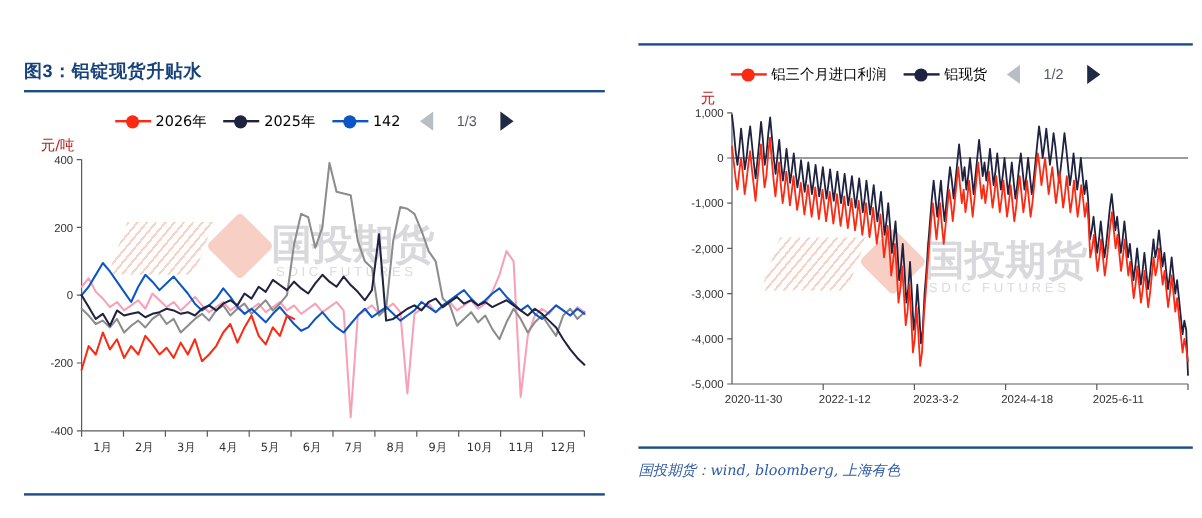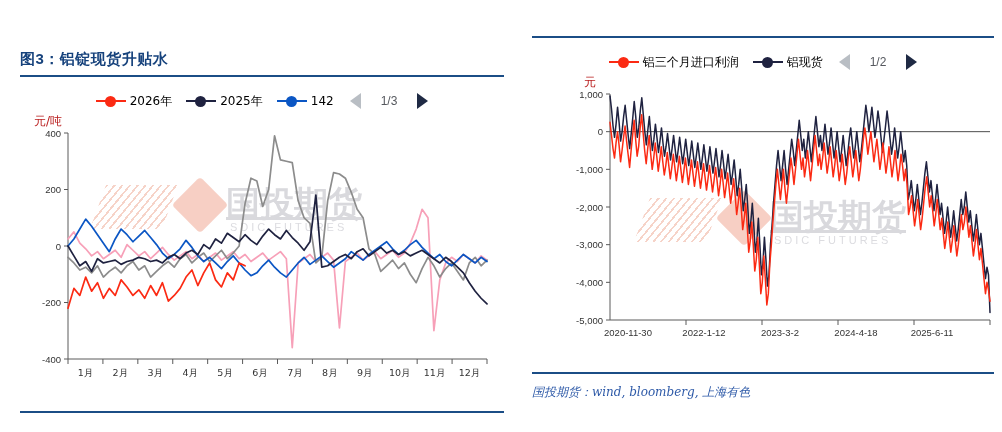--- a/index.html
+++ b/index.html
@@ -44,21 +44,21 @@
   .tick-lbl{font-size:9.5px;fill:#333;font-family:"Liberation Sans",sans-serif;}
   .tick-lbl-cjk{font-size:9.5px;fill:#333;font-family:"DejaVu Sans",sans-serif;}
 
   .footer{
     font-style:italic;font-size:12px;color:#2e5aa8;
     font-family:"DejaVu Serif",serif;padding-top:10px;white-space:nowrap;
   }
 
   
   .wm{position:absolute;pointer-events:none;opacity:1;}
-  .wm-text{font-family:"DejaVu Sans",sans-serif;font-weight:bold;color:#d9d9dd;text-decoration:underline;}
+  .wm-text{font-family:"DejaVu Sans",sans-serif;font-weight:bold;color:#d9d9dd;}
   .wm-sub{font-family:"Liberation Sans",sans-serif;color:#dcdce0;letter-spacing:3px;}
   .wm-dia{background:#f7cfc4;}
   .wm-stripe{background:repeating-linear-gradient(115deg,#f6d3c8 0 2px,transparent 2px 7px);}
 </style>
 </head>
 <body>
 
 <div class="wrap">
 
   <div class="panel panel-left">

